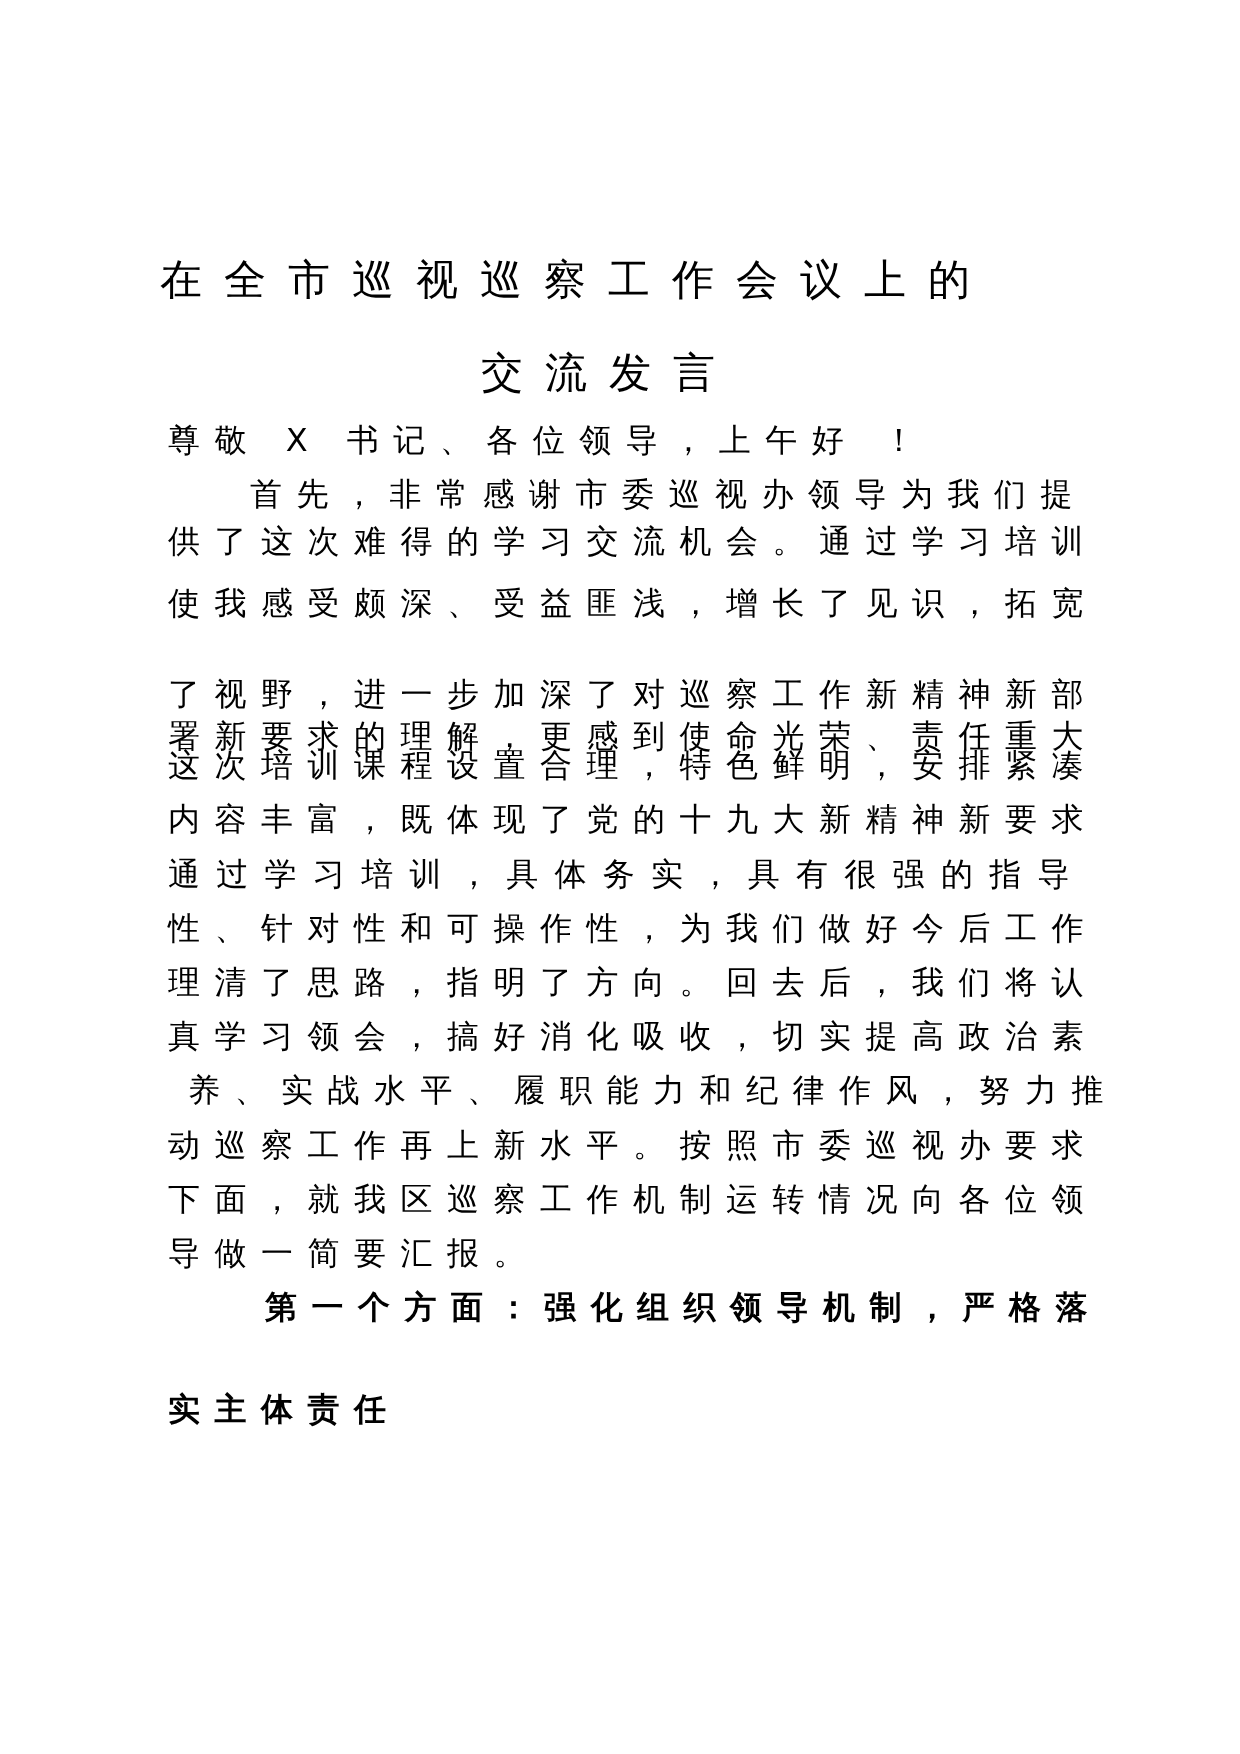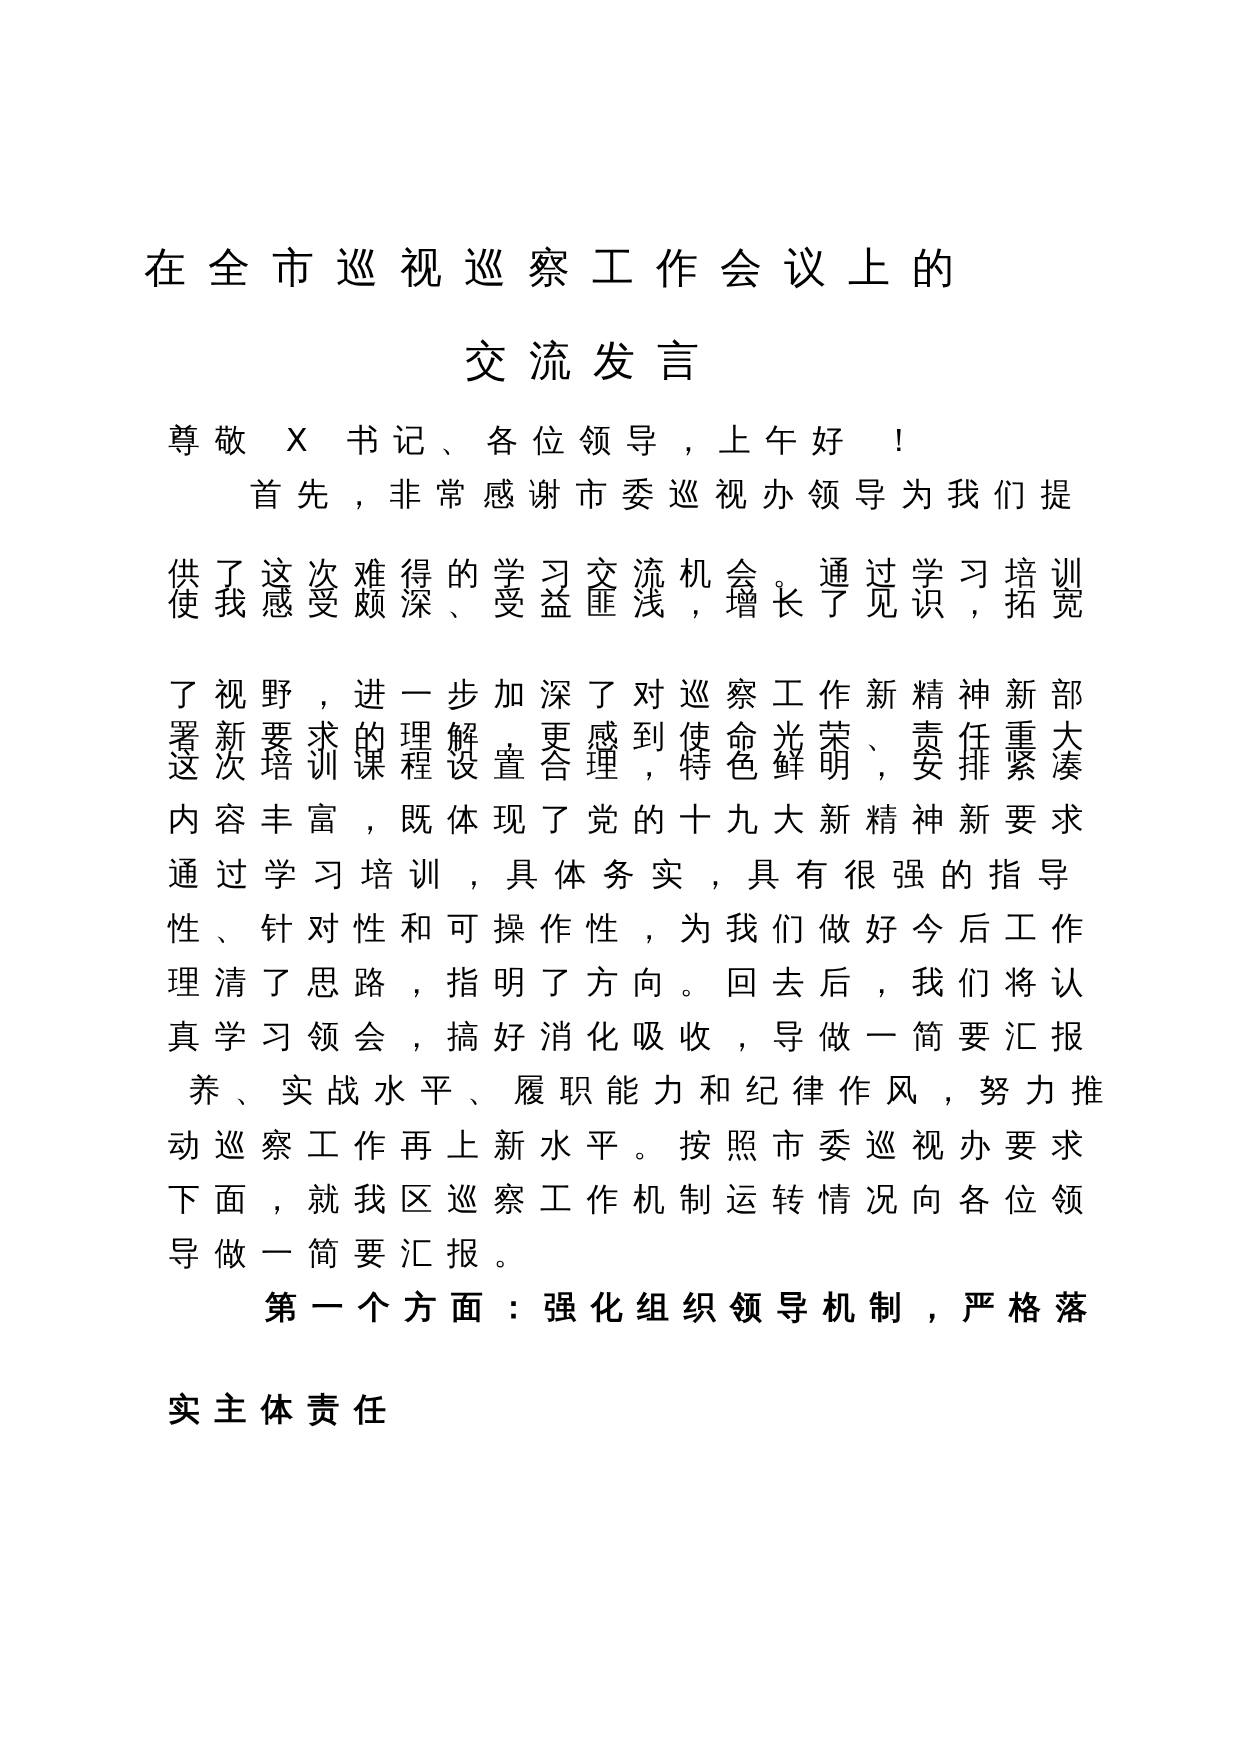--- a/index.html
+++ b/index.html
@@ -1,46 +1,46 @@
 <!DOCTYPE html>
 <html><head>
 <meta charset="utf-8">
 <style>
   html, body { margin: 0; padding: 0; background: #ffffff; }
   body { width: 1240px; height: 1754px; position: relative; overflow: hidden;
          font-family: "DejaVu Sans", "Liberation Sans", sans-serif; color: #000; }
-  .title { position: absolute; left: 0; width: 1120px; text-align: center;
-           font-size: 42px; letter-spacing: 22px; line-height: 1; }
+  .title { position: absolute; left: 16px; width: 1120px; text-align: center;
+           font-size: 42px; letter-spacing: 22px; line-height: 1; margin-top: 12px; }
   .title.l1 { top: 247px; }
   .title.l2 { top: 340px; padding-left: 33px; }
   .line { position: absolute; left: 168px; width: 916px; font-size: 32px;
           line-height: 1; letter-spacing: 14.5px; white-space: nowrap; text-align: justify;
           text-align-last: justify; }
   .line.nojust { text-align-last: left; }
   .bold { font-weight: bold; }
 </style>
 </head>
 <body>
 
 <div>
   <div class="title l1">在全市巡视巡察工作会议上的</div>
   <div class="title l2">交流发言</div>
   <div id="body-lines">
       <div class="line nojust" style="top: 424px;">尊敬 X 书记、各位领导，上午好 ！</div>
       <div class="line" style="top: 478.2px; left: 250px; width: 834px;">首先，非常感谢市委巡视办领导为我们提</div>
-      <div class="line" style="top: 557px;">供了这次难得的学习交流机会。通过学习培训</div>
+      <div class="line" style="top: 525px;">供了这次难得的学习交流机会。通过学习培训</div>
       <div class="line" style="top: 586.6px;">使我感受颇深、受益匪浅，增长了见识，拓宽</div>
       <div class="line" style="top: 640.8px; margin-top: 37px;">了视野，进一步加深了对巡察工作新精神新部</div>
       <div class="line" style="top: 720px;">署新要求的理解，更感到使命光荣、责任重大</div>
       <div class="line" style="top: 749.2px;">这次培训课程设置合理，特色鲜明，安排紧凑</div>
       <div class="line" style="top: 803.4px;">内容丰富，既体现了党的十九大新精神新要求</div>
       <div class="line" style="top: 857.6px;">通过学习培训，具体务实，具有很强的指导</div>
       <div class="line" style="top: 911.8px;">性、针对性和可操作性，为我们做好今后工作</div>
       <div class="line" style="top: 966px;">理清了思路，指明了方向。回去后，我们将认</div>
-      <div class="line" style="top: 1020.2px;">真学习领会，搞好消化吸收，导做一简要汇报</div>
+      <div class="line" style="top: 1020.2px;">真学习领会，搞好消化吸收，切实提高政治素</div>
       <div class="line" style="top: 1074.4px; margin-left: 20px;">养、实战水平、履职能力和纪律作风，努力推</div>
       <div class="line" style="top: 1128.6px;">动巡察工作再上新水平。按照市委巡视办要求</div>
       <div class="line" style="top: 1182.8px;">下面，就我区巡察工作机制运转情况向各位领</div>
       <div class="line nojust" style="top: 1237px;">导做一简要汇报。</div>
       <div class="line bold" style="top: 1291.2px; left: 265px; width: 834px;">第一个方面：强化组织领导机制，严格落</div>
       <div class="line nojust bold" style="top: 1345.4px; margin-top: 48px;">实主体责任</div>
     </div>
 </div>
 
 </body></html>

